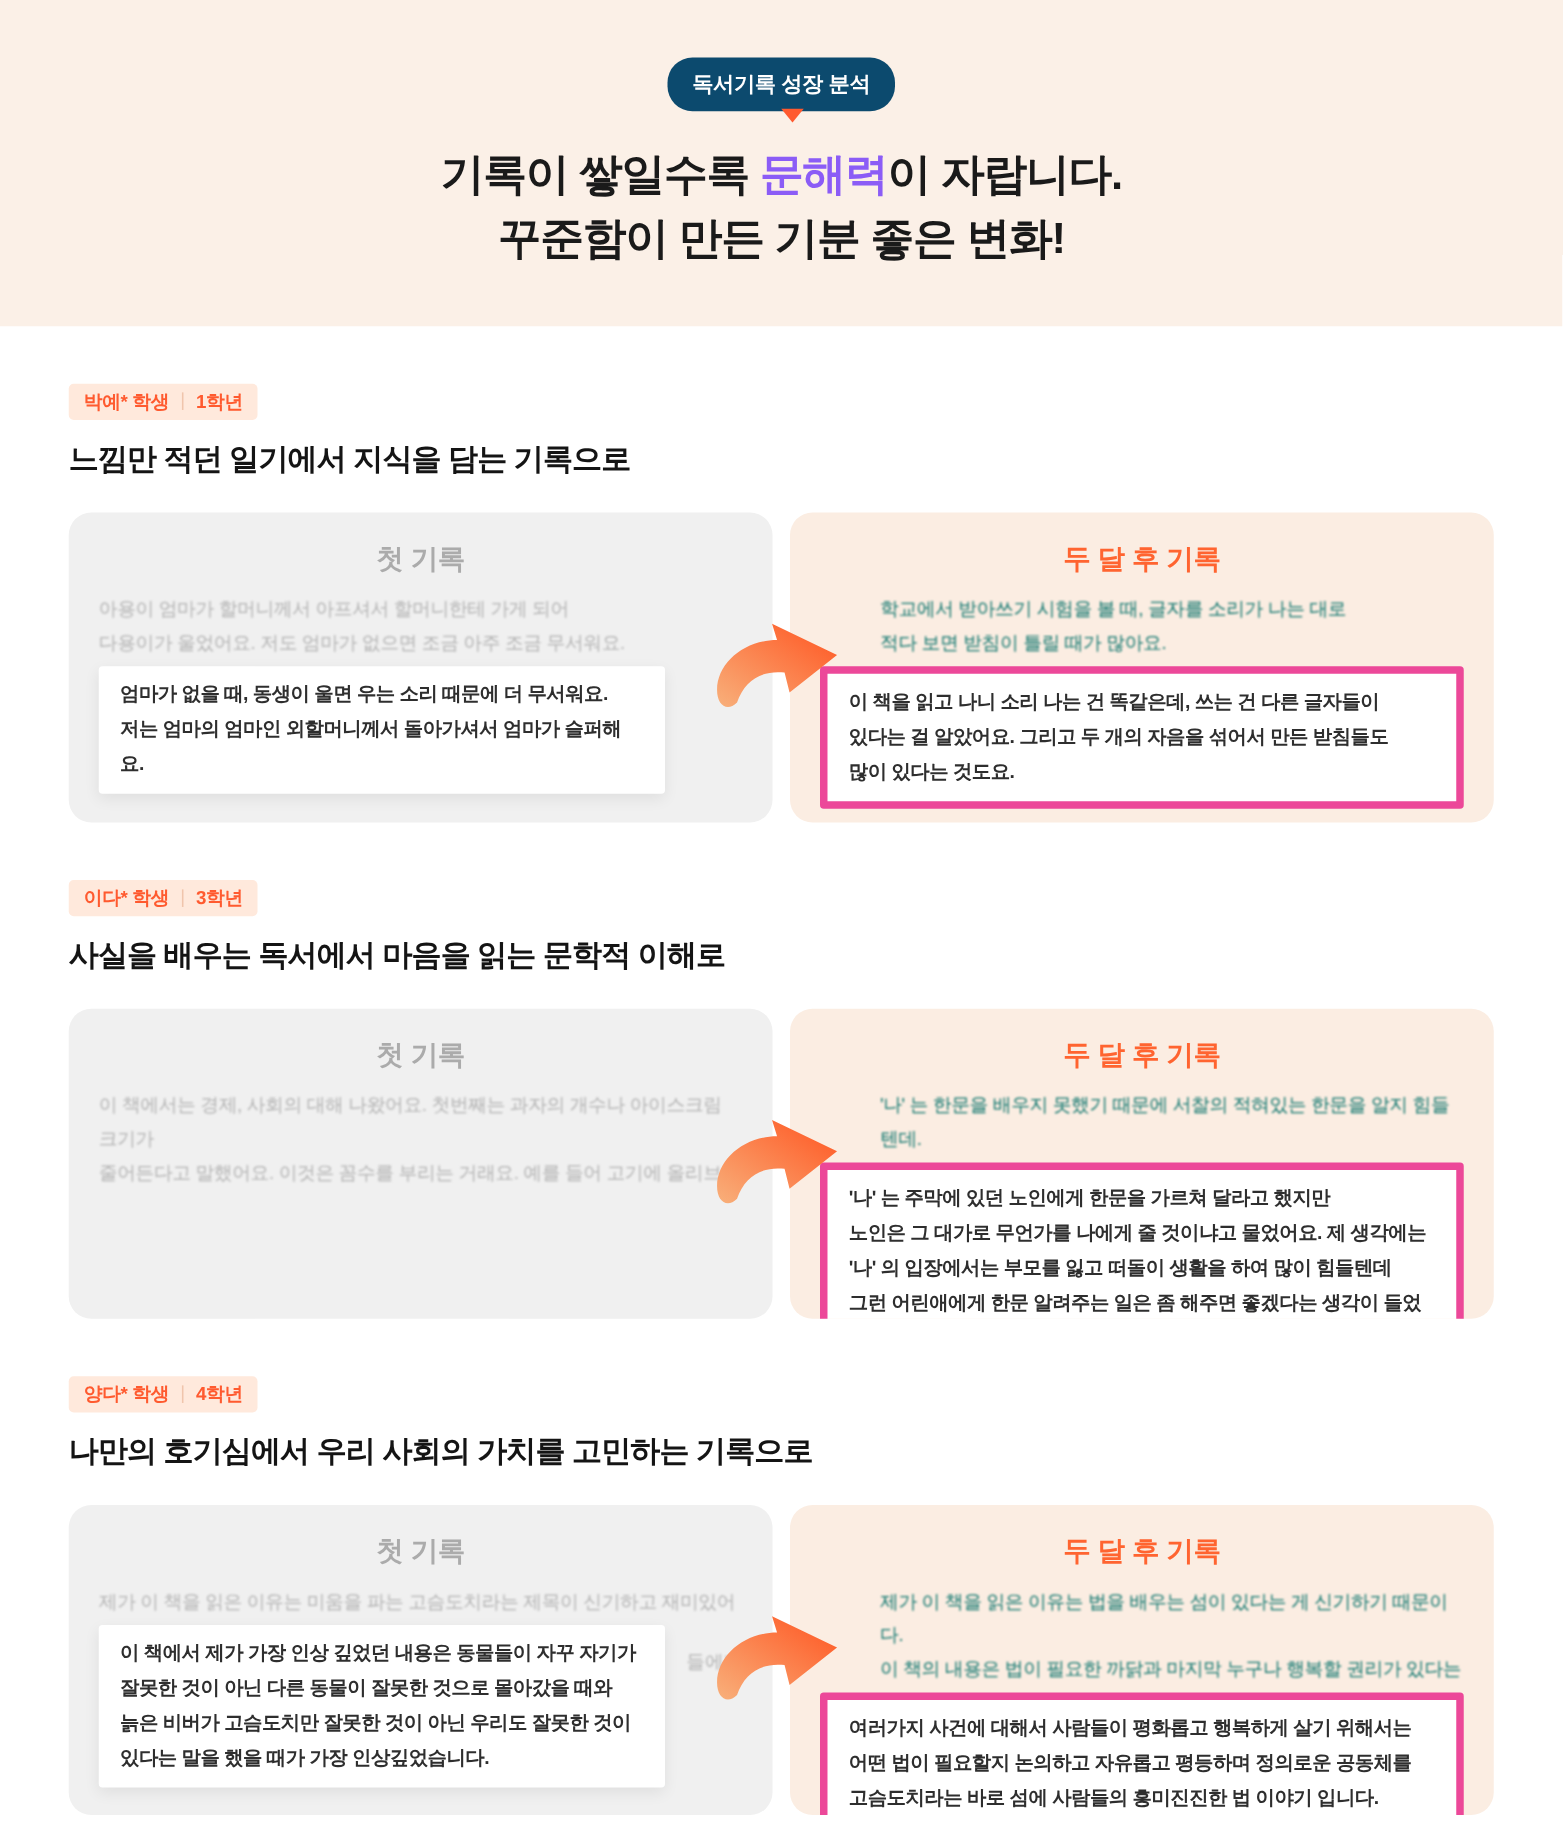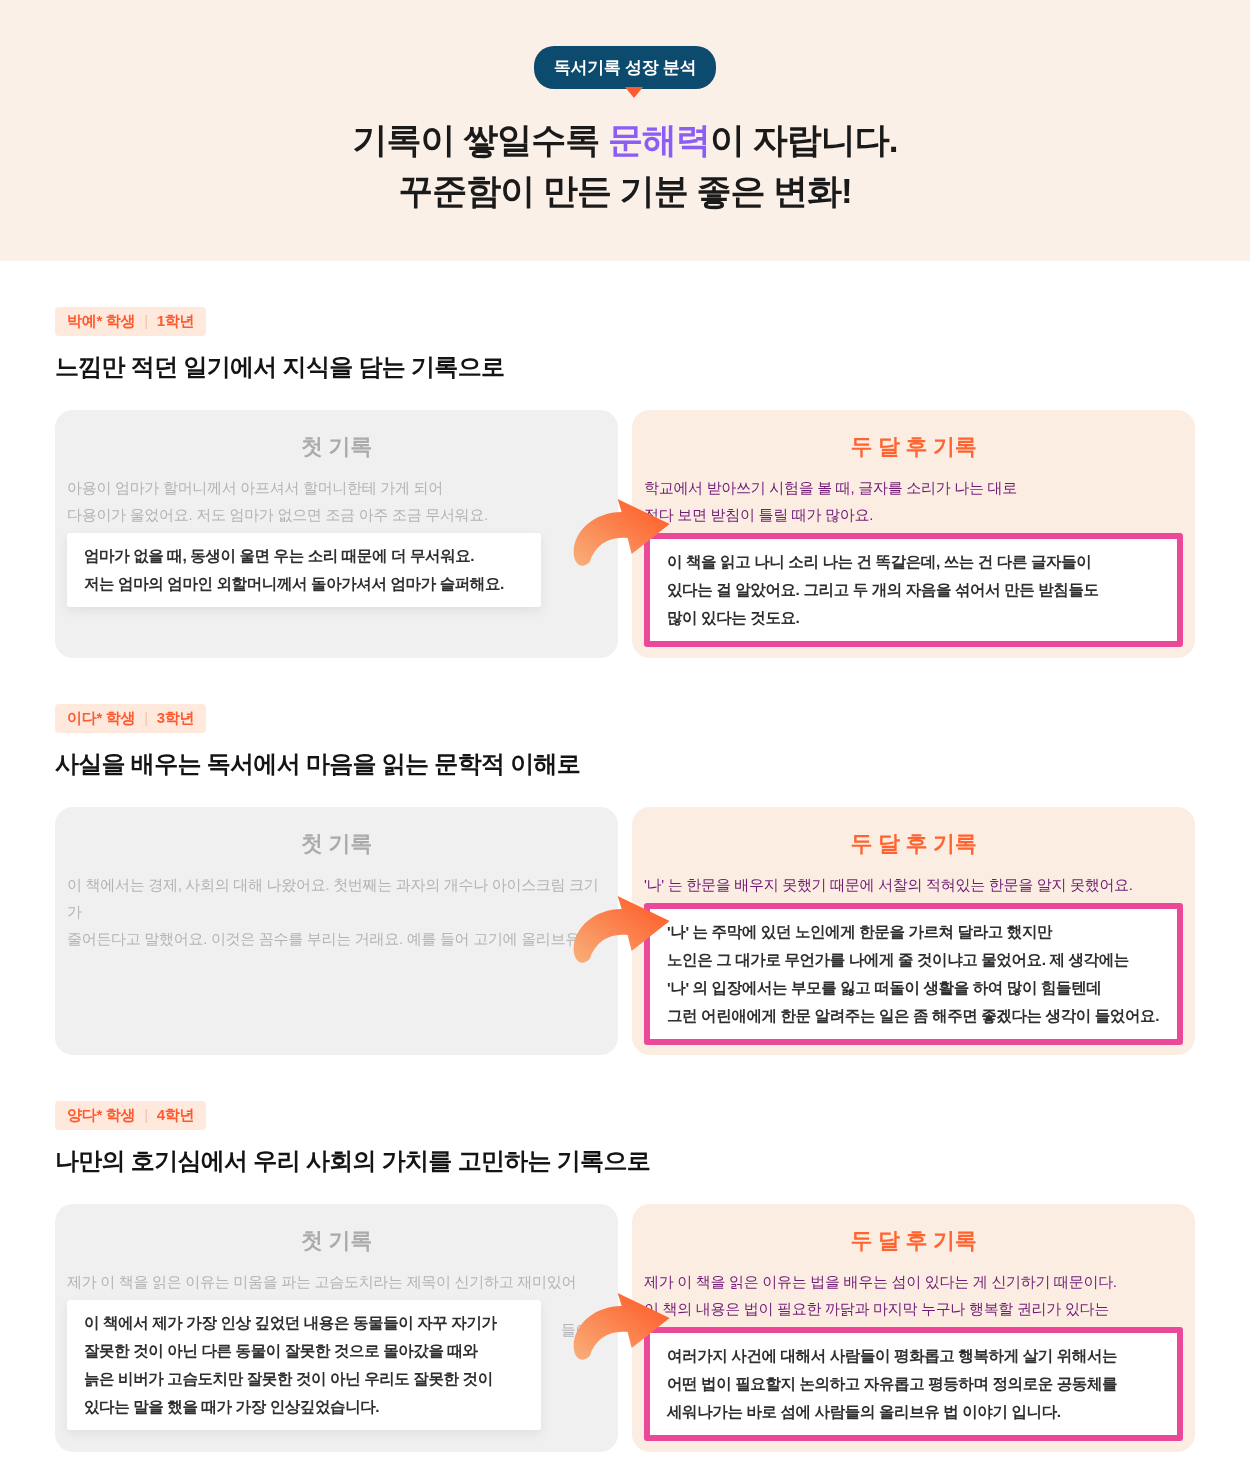--- a/index.html
+++ b/index.html
@@ -68,39 +68,39 @@
     font-weight:800;
     letter-spacing:-0.7px;
     margin:15px 0 27px;
     color:#141414;
   }
   .cards { display:flex; gap:14px; position:relative; }
   .card {
     flex:1 1 0;
     height:248px;
     border-radius:18px;
-    padding:22px 12px;
+    padding:22px 24px;
     overflow:hidden;
     position:relative;
   }
   .card.first { background:#F0F0F0; }
   .card.after { background:#FBEDE2; }
   .card-title {
     text-align:center;
     font-size:22px;
     font-weight:800;
     letter-spacing:-0.3px;
     margin:0 0 12px;
   }
   .first .card-title { color:#ABABAB; }
   .after .card-title { color:#FF6430; }
 
   .faded { font-size:15px; line-height:27px; letter-spacing:-0.3px; filter:blur(0.7px); }
   .first .faded { color:#B3B3B3; }
-  .after .faded { color:#701a75; }
+  .after .faded { color:#0f766e;margin-left:48px; }
   .faded-bottom { margin-top:11px; }
 
   .boxwrap { position:relative; }
   .frag {
     position:absolute; top:16px; right:0;
     font-size:15px; line-height:27px; color:#B3B3B3; filter:blur(0.7px);
     z-index:0;
   }
   .box {
     position:relative; z-index:1;
@@ -194,21 +194,21 @@
     <div class="card first">
       <h3 class="card-title">첫 기록</h3>
       <div class="faded">
         <div>이 책에서는 경제, 사회의 대해 나왔어요. 첫번째는 과자의 개수나 아이스크림 크기가</div>
         <div>줄어든다고 말했어요. 이것은 꼼수를 부리는 거래요. 예를 들어 고기에 올리브유</div>
       </div>
     </div>
     <div class="card after">
       <h3 class="card-title">두 달 후 기록</h3>
       <div class="faded">
-        <div>'나' 는 한문을 배우지 못했기 때문에 서찰의 적혀있는 한문을 알지 못했어요.</div>
+        <div>'나' 는 한문을 배우지 못했기 때문에 서찰의 적혀있는 한문을 알지 힘들텐데.</div>
       </div>
       <div class="box">
         <div>'나' 는 주막에 있던 노인에게 한문을 가르쳐 달라고 했지만</div>
         <div>노인은 그 대가로 무언가를 나에게 줄 것이냐고 물었어요. 제 생각에는</div>
         <div>'나' 의 입장에서는 부모를 잃고 떠돌이 생활을 하여 많이 힘들텐데</div>
         <div>그런 어린애에게 한문 알려주는 일은 좀 해주면 좋겠다는 생각이 들었어요.</div>
       </div>
     </div>
     <svg class="arrow" viewBox="0 0 112 94">
       <defs>
@@ -247,21 +247,21 @@
     </div>
     <div class="card after">
       <h3 class="card-title">두 달 후 기록</h3>
       <div class="faded">
         <div>제가 이 책을 읽은 이유는 법을 배우는 섬이 있다는 게 신기하기 때문이다.</div>
         <div>이 책의 내용은 법이 필요한 까닭과 마지막 누구나 행복할 권리가 있다는</div>
       </div>
       <div class="box">
         <div>여러가지 사건에 대해서 사람들이 평화롭고 행복하게 살기 위해서는</div>
         <div>어떤 법이 필요할지 논의하고 자유롭고 평등하며 정의로운 공동체를</div>
-        <div>세워나가는 바로 섬에 사람들의 올리브유 법 이야기 입니다.</div>
+        <div>고슴도치라는 바로 섬에 사람들의 흥미진진한 법 이야기 입니다.</div>
       </div>
     </div>
     <svg class="arrow" viewBox="0 0 112 94">
       <defs>
         <linearGradient id="ag3" x1="0" y1="1" x2="1" y2="0">
           <stop offset="0" stop-color="#F8B07B"></stop>
             <stop offset="1" stop-color="#FF5420"></stop>
         </linearGradient>
       </defs>
       <path fill="url(#ag3)" d="M8,56 C8,34 30,16 56,16 L52,3 L104,28 L66,58 L62,42 C44,40 30,48 24,66 C16,74 8,68 8,56 Z"></path>

